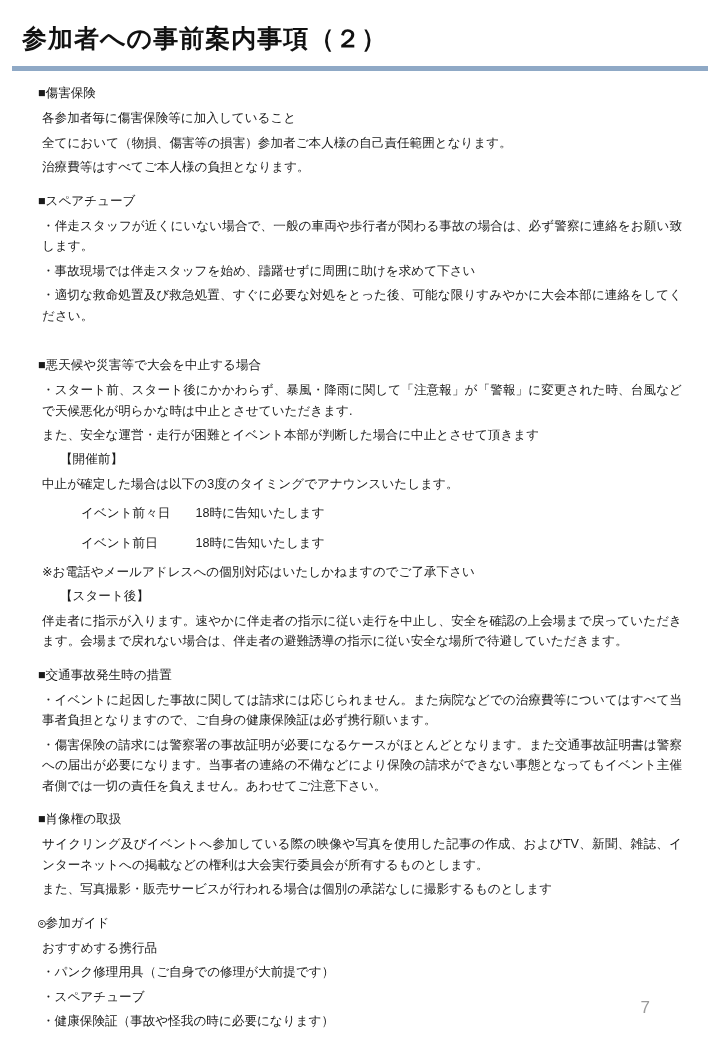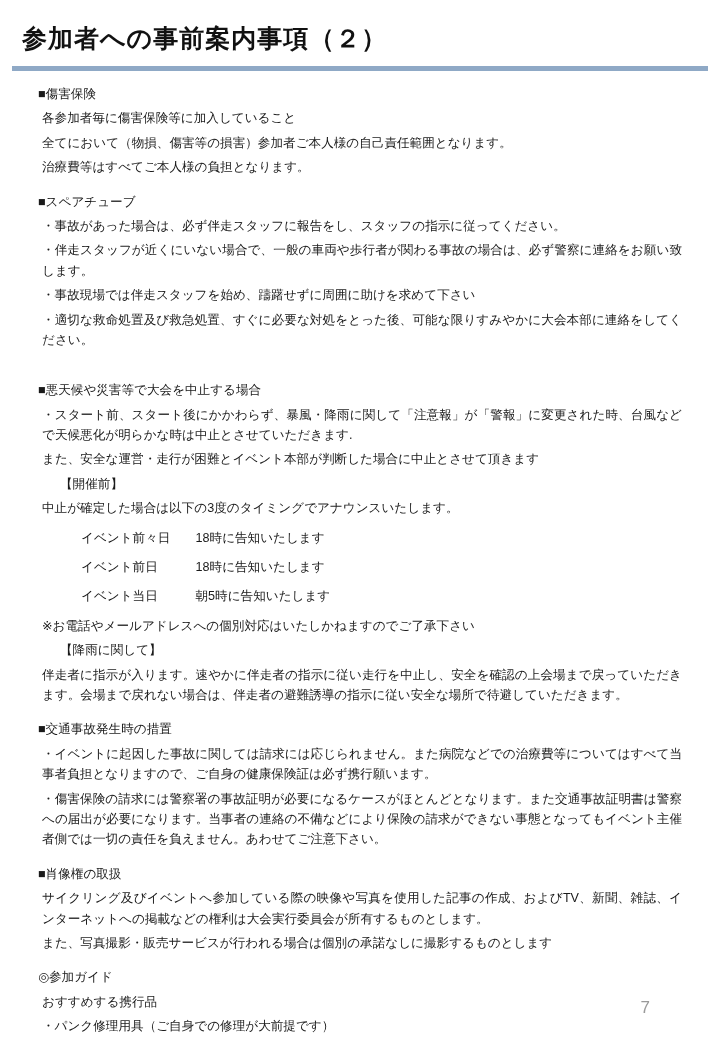--- a/index.html
+++ b/index.html
@@ -47,20 +47,21 @@
     font-size: 12.6px;
     line-height: 1.62;
     color: #1a1a1a;
   }
   .block {
     margin: 0 0 14px 0;
   }
   .heading {
     margin: 0;
     white-space: pre-wrap;
+    font-family: Liberation Mono, monospace;
   }
   .para {
     margin: 4px;
     white-space: pre-wrap;
     text-align: justify;
   }
   .indent1 {
     margin: 9px;
     padding-left: 34px;
     white-space: pre-wrap;
@@ -93,39 +94,37 @@
 
     <div class="block">
       <p class="heading">■傷害保険</p>
       <p class="para">各参加者毎に傷害保険等に加入していること</p>
       <p class="para">全てにおいて（物損、傷害等の損害）参加者ご本人様の自己責任範囲となります。</p>
       <p class="para">治療費等はすべてご本人様の負担となります。</p>
     </div>
 
     <div class="block">
       <p class="heading">■スペアチューブ</p>
-      <p class="para">・事故があった場合は、必ず伴走スタッフに報告をし、スタッフの指示に従ってください。</p>
       <p class="para">・伴走スタッフが近くにいない場合で、一般の車両や歩行者が関わる事故の場合は、必ず警察に連絡をお願い致します。</p>
       <p class="para">・事故現場では伴走スタッフを始め、躊躇せずに周囲に助けを求めて下さい</p>
       <p class="para">・適切な救命処置及び救急処置、すぐに必要な対処をとった後、可能な限りすみやかに大会本部に連絡をしてください。</p>
     </div>
 
     <div class="spacer-lg"></div>
 
     <div class="block">
       <p class="heading">■悪天候や災害等で大会を中止する場合</p>
       <p class="para">・スタート前、スタート後にかかわらず、暴風・降雨に関して「注意報」が「警報」に変更された時、台風などで天候悪化が明らかな時は中止とさせていただきます.</p>
       <p class="para">また、安全な運営・走行が困難とイベント本部が判断した場合に中止とさせて頂きます</p>
       <p class="indent-sub">【開催前】</p>
       <p class="para">中止が確定した場合は以下の3度のタイミングでアナウンスいたします。</p>
       <p class="indent1">イベント前々日　　18時に告知いたします</p>
       <p class="indent1">イベント前日　　　18時に告知いたします</p>
-      <p class="indent1">イベント当日　　　朝5時に告知いたします</p>
       <p class="para">※お電話やメールアドレスへの個別対応はいたしかねますのでご了承下さい</p>
-      <p class="indent-sub">【降雨に関して】</p>
+      <p class="indent-sub">【スタート後】</p>
       <p class="para">伴走者に指示が入ります。速やかに伴走者の指示に従い走行を中止し、安全を確認の上会場まで戻っていただきます。会場まで戻れない場合は、伴走者の避難誘導の指示に従い安全な場所で待避していただきます。</p>
     </div>
 
     <div class="block">
       <p class="heading">■交通事故発生時の措置</p>
       <p class="para">・イベントに起因した事故に関しては請求には応じられません。また病院などでの治療費等についてはすべて当事者負担となりますので、ご自身の健康保険証は必ず携行願います。</p>
       <p class="para">・傷害保険の請求には警察署の事故証明が必要になるケースがほとんどとなります。また交通事故証明書は警察への届出が必要になります。当事者の連絡の不備などにより保険の請求ができない事態となってもイベント主催者側では一切の責任を負えません。あわせてご注意下さい。</p>
     </div>
 
     <div class="block">

